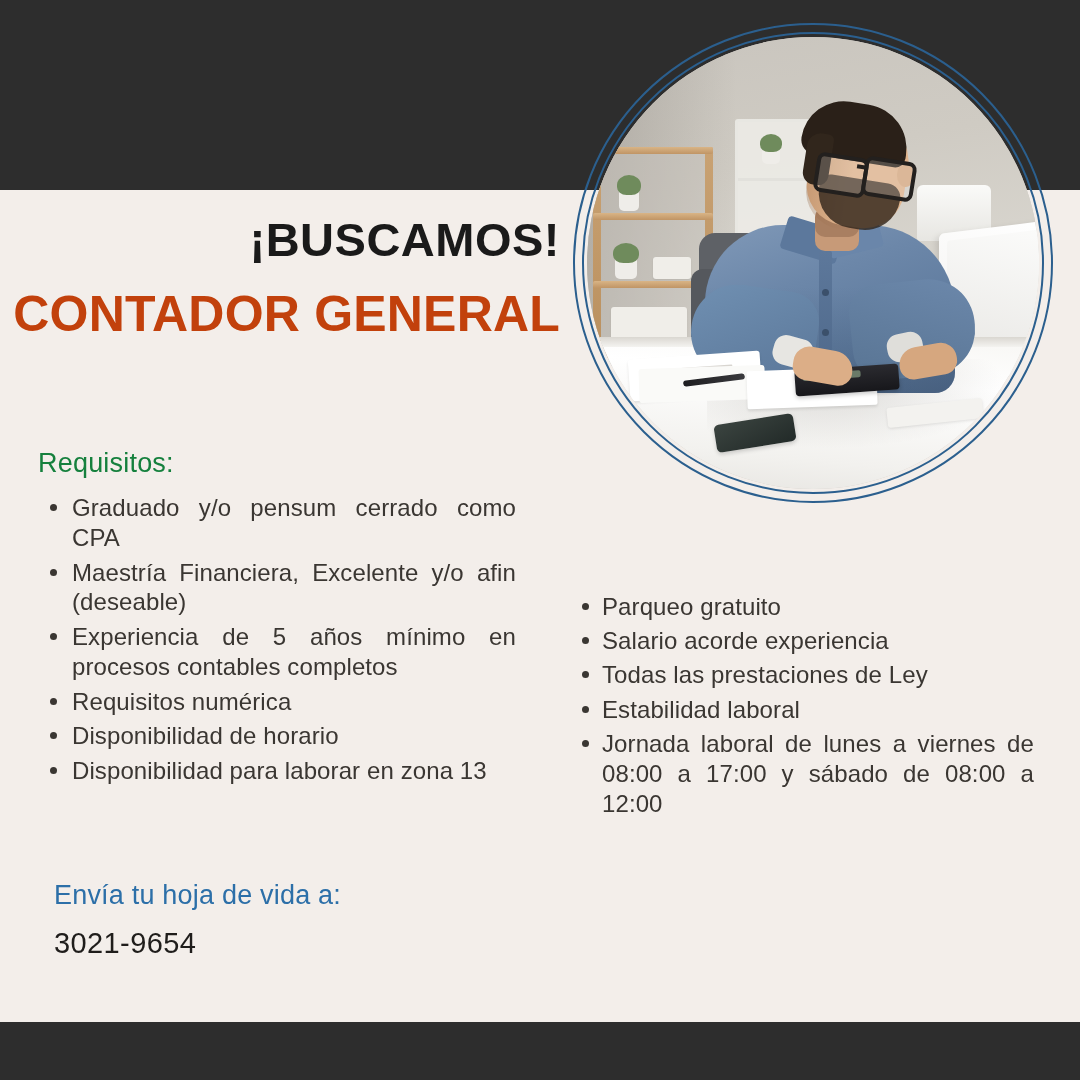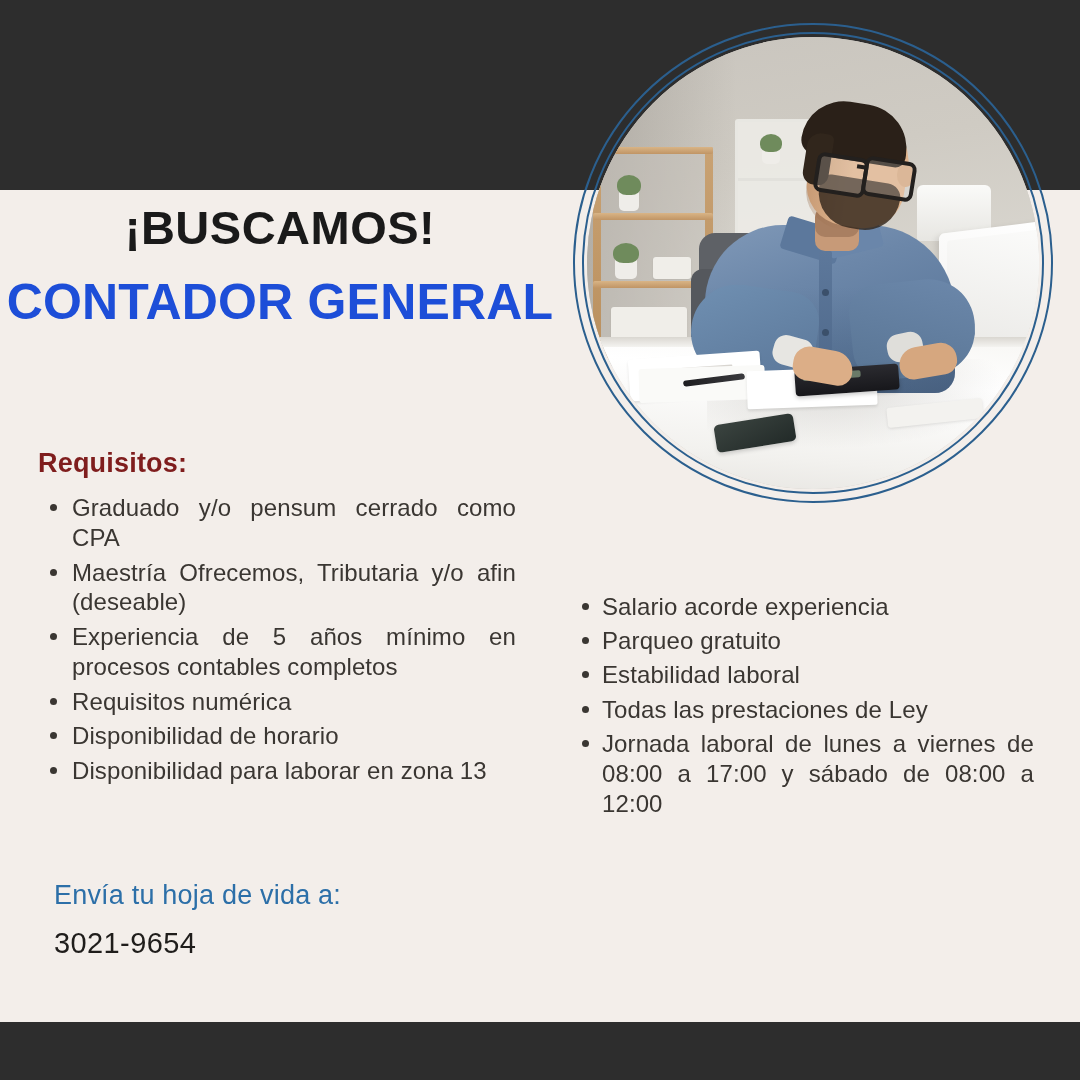--- a/index.html
+++ b/index.html
@@ -94,26 +94,26 @@
   .papers2{left:52px;top:330px;width:126px;height:34px;background:#FAFAF8;border-radius:3px;transform:rotate(-2deg);}
   .paper-line{position:absolute;height:2px;background:#D8D5D0;border-radius:1px;}
   .pen{left:96px;top:340px;width:62px;height:6px;background:linear-gradient(90deg,#1D1D20,#3A3A3E);border-radius:3px;transform:rotate(-7deg);}
   .notebook{left:160px;top:332px;width:130px;height:38px;background:#FFFFFF;border-radius:2px;transform:rotate(-2deg);box-shadow:0 2px 3px rgba(0,0,0,.10);}
   .calc{left:208px;top:330px;width:104px;height:26px;background:linear-gradient(180deg,#2B2B30,#17171B);border-radius:4px;transform:rotate(-4deg);box-shadow:0 2px 4px rgba(0,0,0,.22);}
   .calc-screen{position:absolute;left:8px;top:4px;width:58px;height:7px;background:#6A7A68;border-radius:2px;}
   .phone{left:128px;top:382px;width:80px;height:28px;background:linear-gradient(160deg,#3B4440,#222A28);border-radius:5px;transform:rotate(-9deg);box-shadow:0 2px 4px rgba(0,0,0,.18);}
   .keyboard{left:300px;top:366px;width:96px;height:20px;background:#F3F2EF;border-radius:3px;transform:rotate(-6deg);box-shadow:0 1px 3px rgba(0,0,0,.10);}
 
   
-  .headline-block{position:absolute;left:0;top:204px;width:560px;z-index:6;text-align:center;}
+  .headline-block{position:absolute;left:0;top:216px;width:560px;z-index:6;text-align:right;}
   .buscamos{font-size:47px;font-weight:700;color:#1A1A1A;letter-spacing:.5px;line-height:1;margin:0;}
-  .puesto{font-size:50px;font-weight:800;color:#1d4ed8;letter-spacing:.2px;line-height:1;margin:26px 0 0 0;
+  .puesto{font-size:50px;font-weight:800;color:#c2410c;letter-spacing:.2px;line-height:1;margin:26px 0 0 0;
           font-family:"Liberation Sans", sans-serif;}
 
-  .sec-head{font-size:27px;font-weight:700;color:#7f1d1d;margin:0;letter-spacing:.2px;}
+  .sec-head{font-size:27px;font-weight:400;color:#15803d;margin:0;letter-spacing:.2px;}
 
   .req-block{position:absolute;left:38px;top:448px;width:478px;z-index:6;}
   .req-list{margin:14px 0 0 0;padding:0 0 0 34px;list-style:none;}
   .req-list li{position:relative;color:#3A3632;font-size:24px;line-height:1.24;margin-bottom:5px;
                text-align:justify;font-weight:300;letter-spacing:.1px;}
   .req-list li::before{content:"";position:absolute;left:-22px;top:11px;width:7px;height:7px;background:#3A3632;border-radius:50%;}
 
   .ofr-block{position:absolute;left:572px;top:578px;width:462px;z-index:6;}
   .ofr-list{margin:14px 0 0 0;padding:0 0 0 30px;list-style:none;}
   .ofr-list li{position:relative;color:#3A3632;font-size:24px;line-height:1.26;margin-bottom:4px;
@@ -221,34 +221,34 @@
 
   <div class="headline-block">
     <p class="buscamos">¡BUSCAMOS!</p>
     <p class="puesto">CONTADOR GENERAL</p>
   </div>
 
   <div class="req-block">
     <p class="sec-head">Requisitos:</p>
     <ul class="req-list">
       <li>Graduado y/o pensum cerrado como CPA</li>
-      <li>Maestría Ofrecemos, Tributaria y/o afin (deseable)</li>
+      <li>Maestría Financiera, Excelente y/o afin (deseable)</li>
       <li>Experiencia de 5 años mínimo en procesos contables completos</li>
       <li>Requisitos numérica</li>
       <li>Disponibilidad de horario</li>
       <li>Disponibilidad para laborar en zona 13</li>
     </ul>
   </div>
 
   <div class="ofr-block">
     <ul class="ofr-list">
+      <li>Parqueo gratuito</li>
       <li>Salario acorde experiencia</li>
-      <li>Parqueo gratuito</li>
+      <li>Todas las prestaciones de Ley</li>
       <li>Estabilidad laboral</li>
-      <li>Todas las prestaciones de Ley</li>
       <li>Jornada laboral de lunes a viernes de 08:00 a 17:00 y sábado de 08:00 a 12:00</li>
     </ul>
   </div>
 
   <div class="contact">
     <p class="contact-label">Envía tu hoja de vida a:</p>
     <p class="contact-phone">3021-9654</p>
   </div>
 
 </div>

